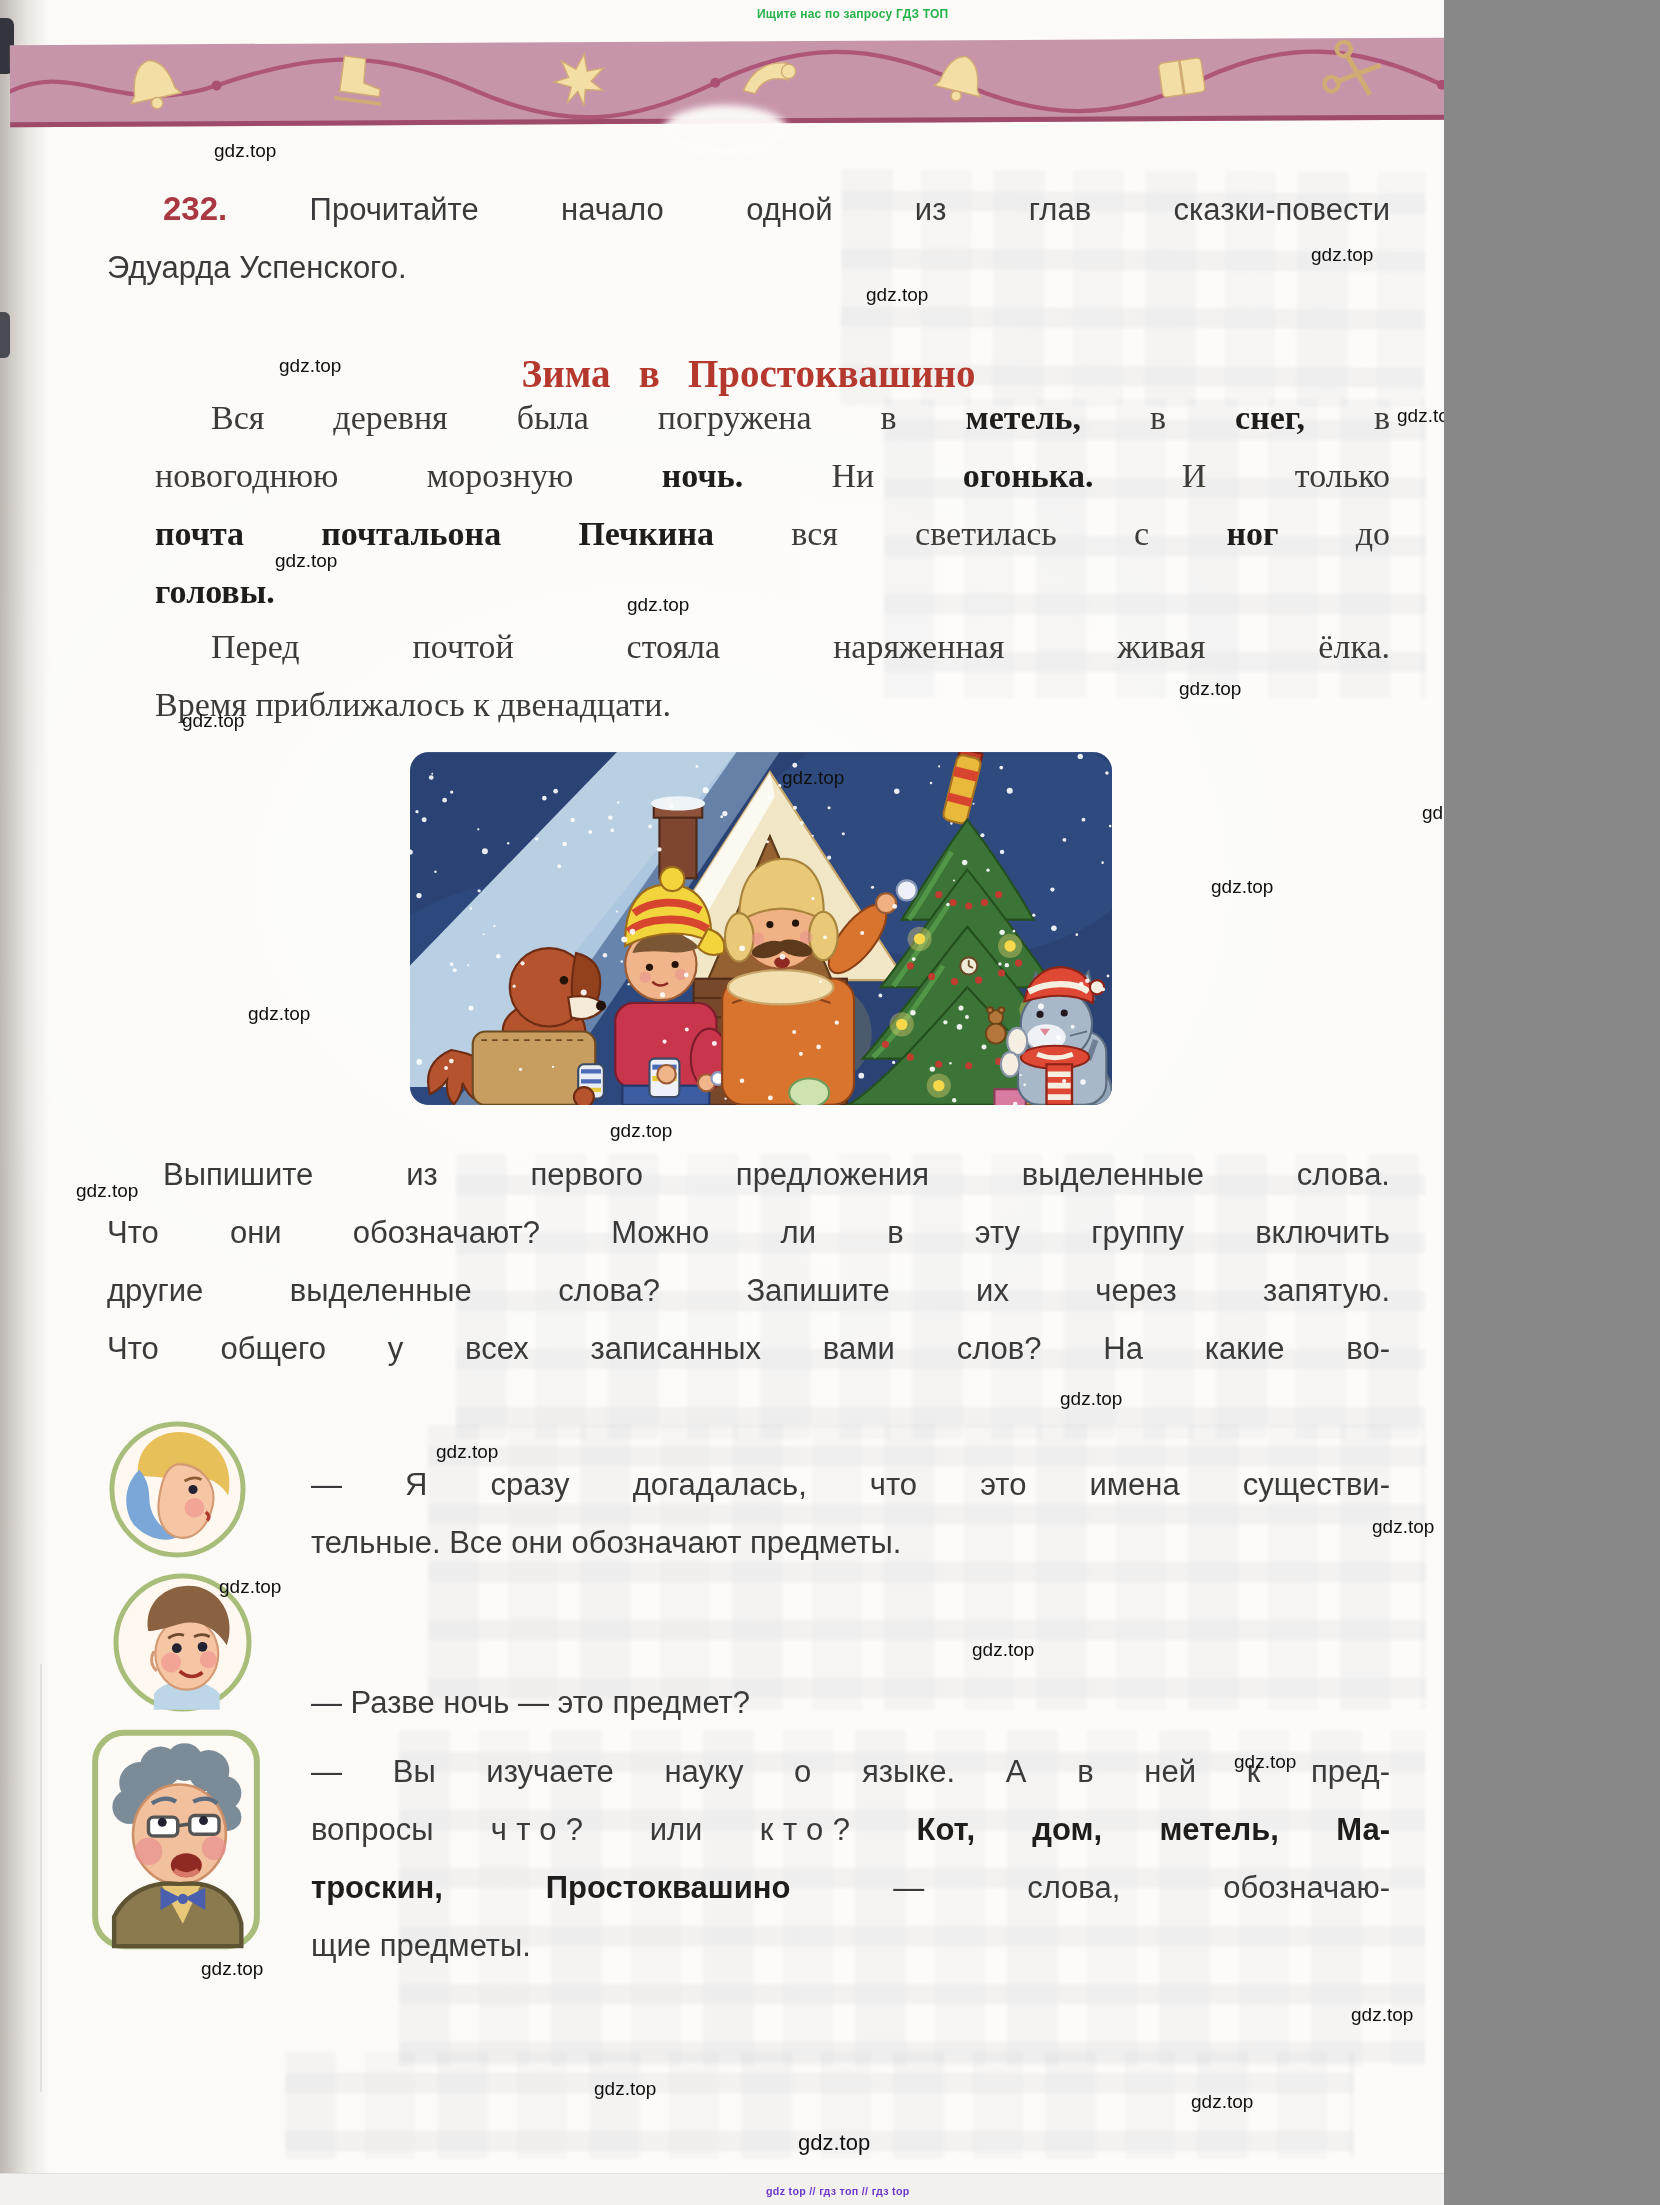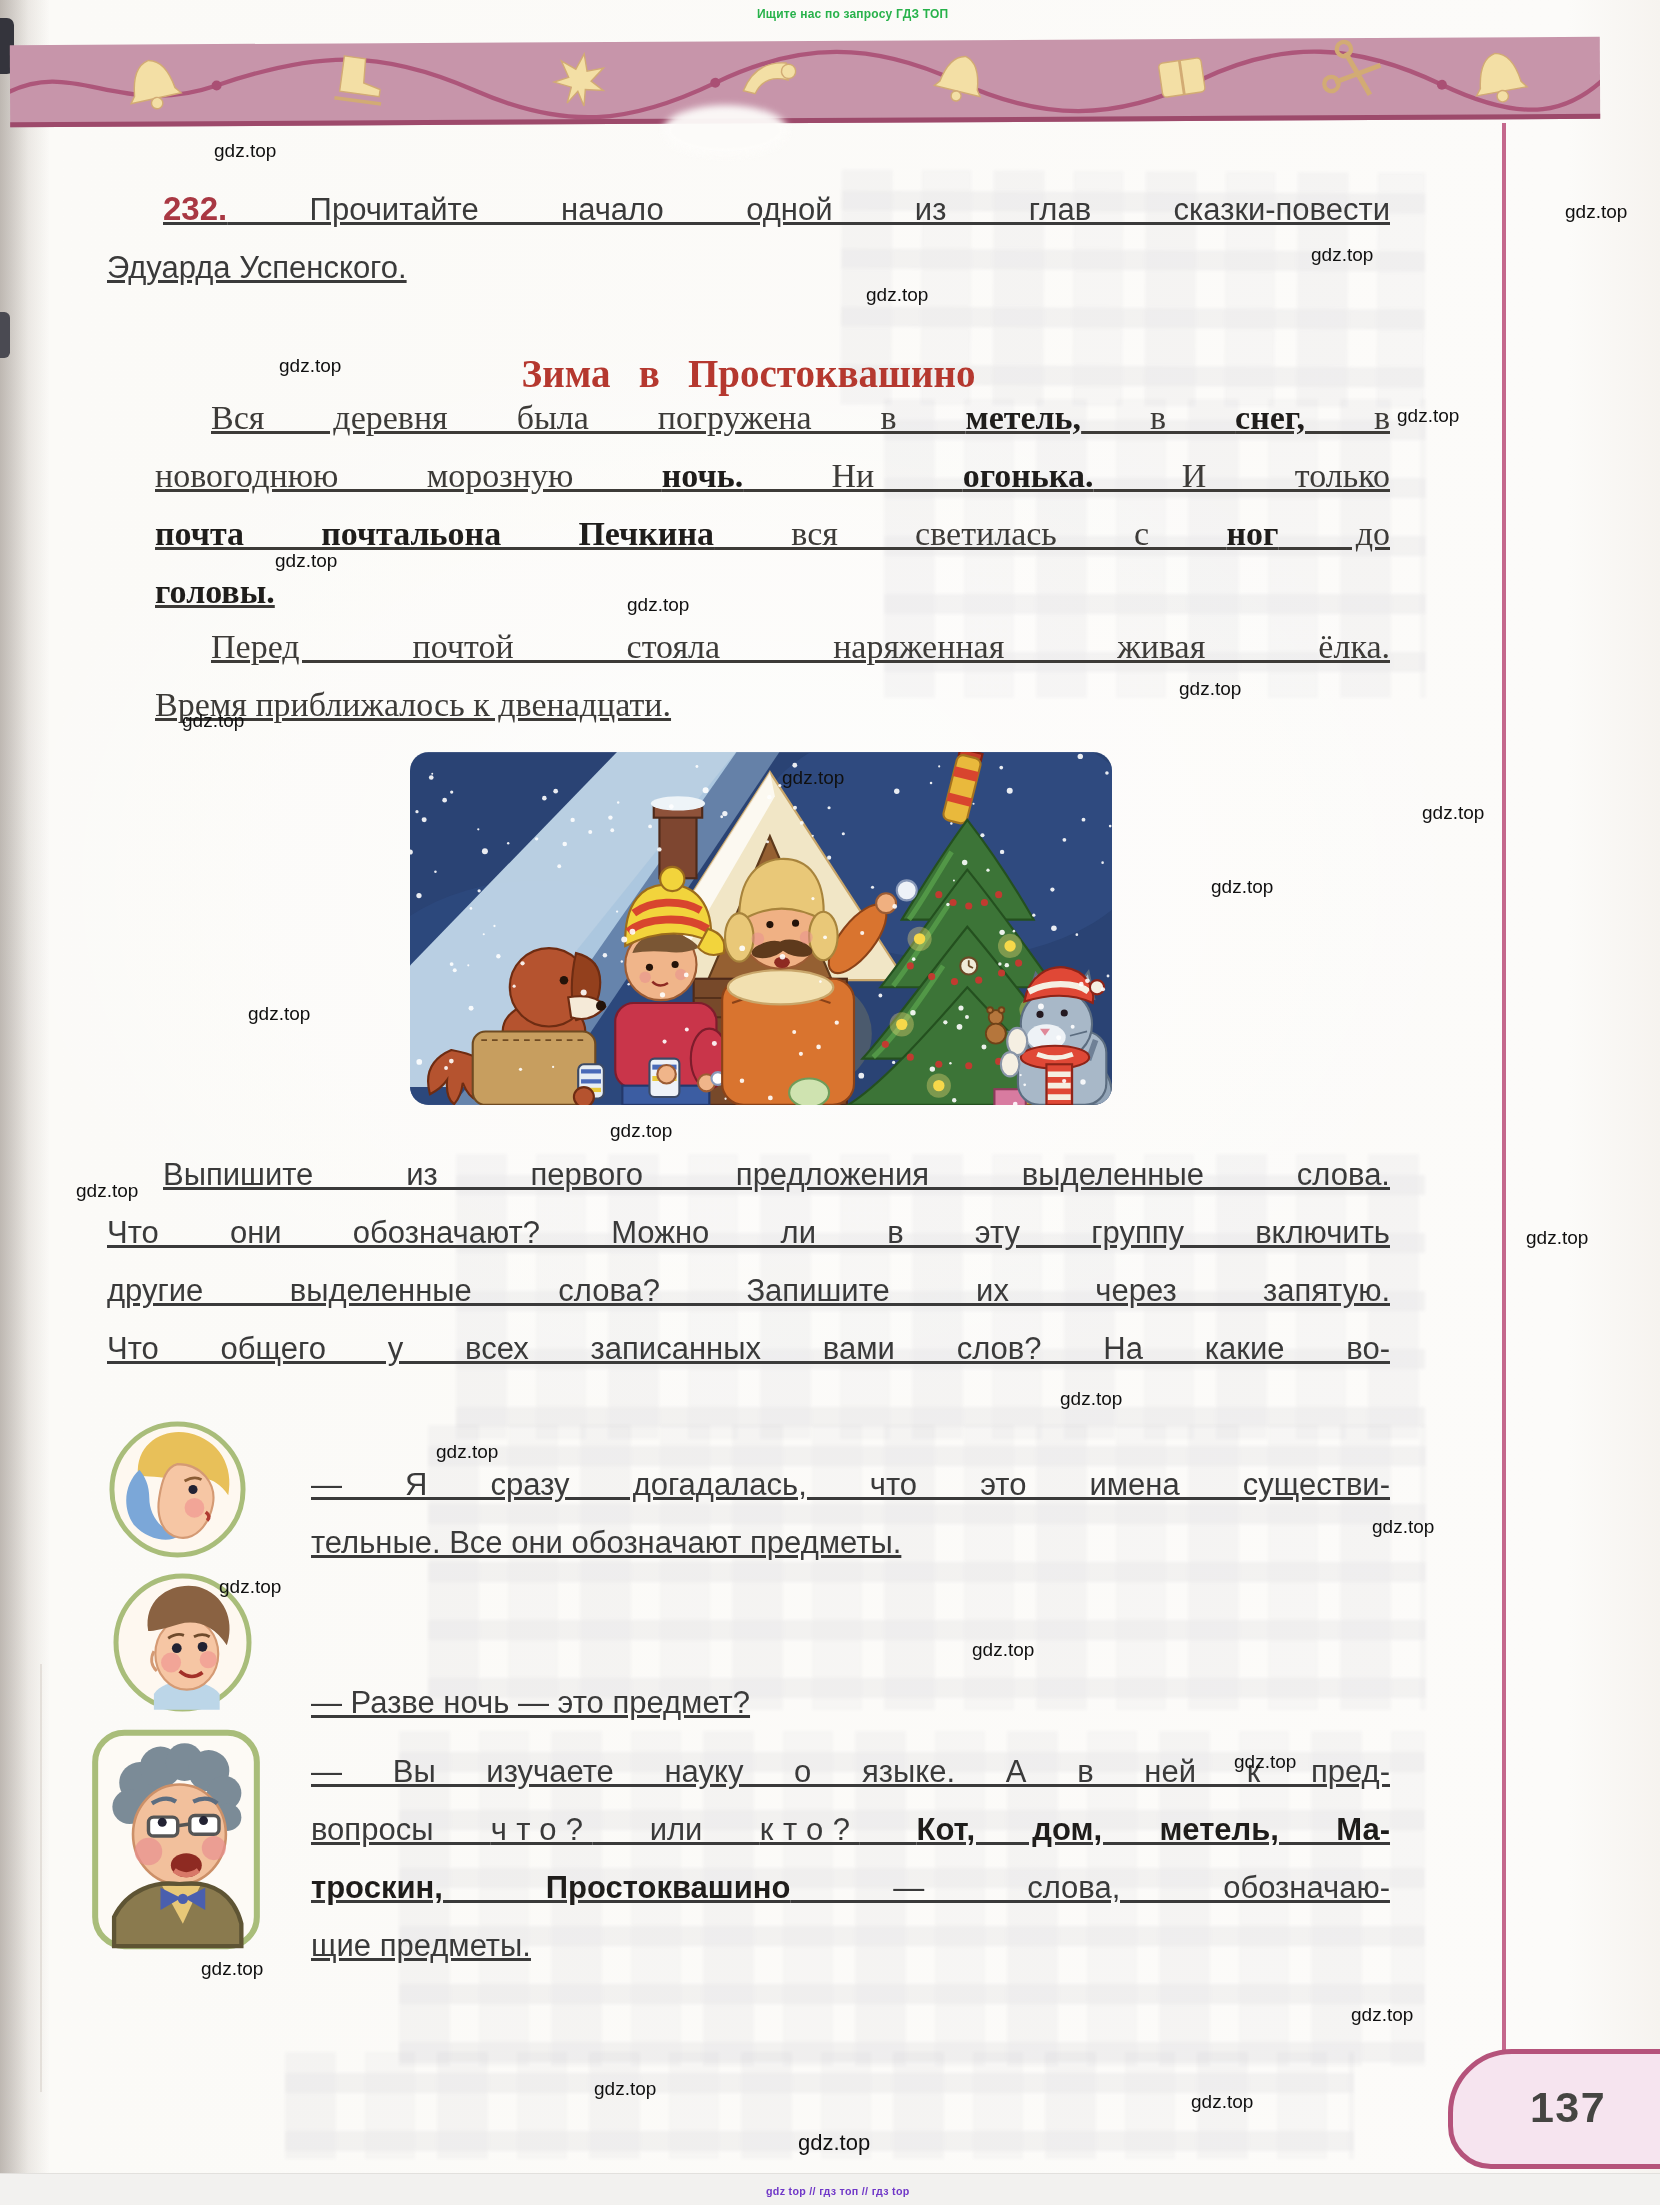--- a/index.html
+++ b/index.html
@@ -1,37 +1,37 @@
 <!DOCTYPE html>
 <html style="font-size:11.4px"><head>
 <meta charset="utf-8">
 <style>
   html,body{margin:0;padding:0;background:#888;}
-  .page{position:relative;width:1660px;height:2205px;background:
+  .page{position:relative;width:1444px;height:2205px;background:
     radial-gradient(1140px 855px at 45% 40%, rgba(255,255,255,.6), rgba(0,0,0,0) 70%),
     linear-gradient(90deg,#f3efe9 0px,#fbfaf7 50px,#fcfbf9 1568px,#f6f3ef 1660px);
     overflow:hidden;font-family:"Liberation Sans",sans-serif;color:#3c3c3c;}
   
   .spine-shade{position:absolute;left:0;top:0;width:50px;height:2205px;
     background:linear-gradient(90deg,rgba(90,80,75,.35),rgba(90,80,75,.08) 28.5px,rgba(90,80,75,0));}
   .spine-mark1{position:absolute;left:0;top:18px;width:14.3px;height:56px;background:#34343c;border-radius:0 7.1px 7.1px 0;}
   .spine-mark2{position:absolute;left:0;top:312px;width:10px;height:46px;background:#4a4a52;border-radius:0 5.7px 5.7px 0;}
   .inner-margin{position:absolute;left:40px;top:1664px;width:2.1px;height:428px;background:#d8d2cc;opacity:.6;}
   .smudge{position:absolute;left:663px;top:105px;width:125px;height:51px;background:#fdfcfa;border-radius:50%;filter:blur(3.6px);opacity:.95;}
   .ghost{position:absolute;opacity:.10;filter:blur(1.4px);pointer-events:none;background:
     repeating-linear-gradient(180deg, transparent 0 21.4px, rgba(85,85,110,.55) 21.4px 41px, transparent 41px 58px),
     repeating-linear-gradient(90deg, rgba(85,85,110,.40) 0 51px, transparent 51px 80px, rgba(85,85,110,.33) 80px 130px, transparent 130px 152px);}
   
   .promo{position:absolute;left:757px;top:7.1px;font-size:12px;font-weight:700;letter-spacing:0.2px;}
   .band{position:absolute;left:10px;top:41px;width:1590px;height:77px;background:#c795aa;
     border-bottom:5px solid #9d4a6b;transform:rotate(-.3deg);}
   .band svg{display:block;width:100%;height:100%;}
   
   .col{position:absolute;left:107px;width:1283px;}
-  .tl{line-height:58px;white-space:normal;text-decoration:underline;}
+  .tl{line-height:58px;white-space:normal;}
   .tl.just{text-align:justify;text-align-last:justify;}
   .tl.ind{text-indent:56px;}
   .serif .tl{font-family:"Liberation Serif",serif;font-size:34px;color:#3d3b38;margin-left:48px;}
   .sans .tl{font-family:"Liberation Sans",sans-serif;font-size:31px;color:#3a3a3a;}
   .b{font-weight:700;color:#1f1d1b;}
   .num{font-family:"Liberation Sans",sans-serif;font-weight:700;color:#a93843;font-size:33px;}
   .sp{letter-spacing:9.3px;}
   .title{position:absolute;left:107px;top:319px;width:1283px;text-align:center;
     font-family:"Liberation Serif",serif;font-weight:700;font-size:39px;color:#b5382f;word-spacing:18.5px;}
   

